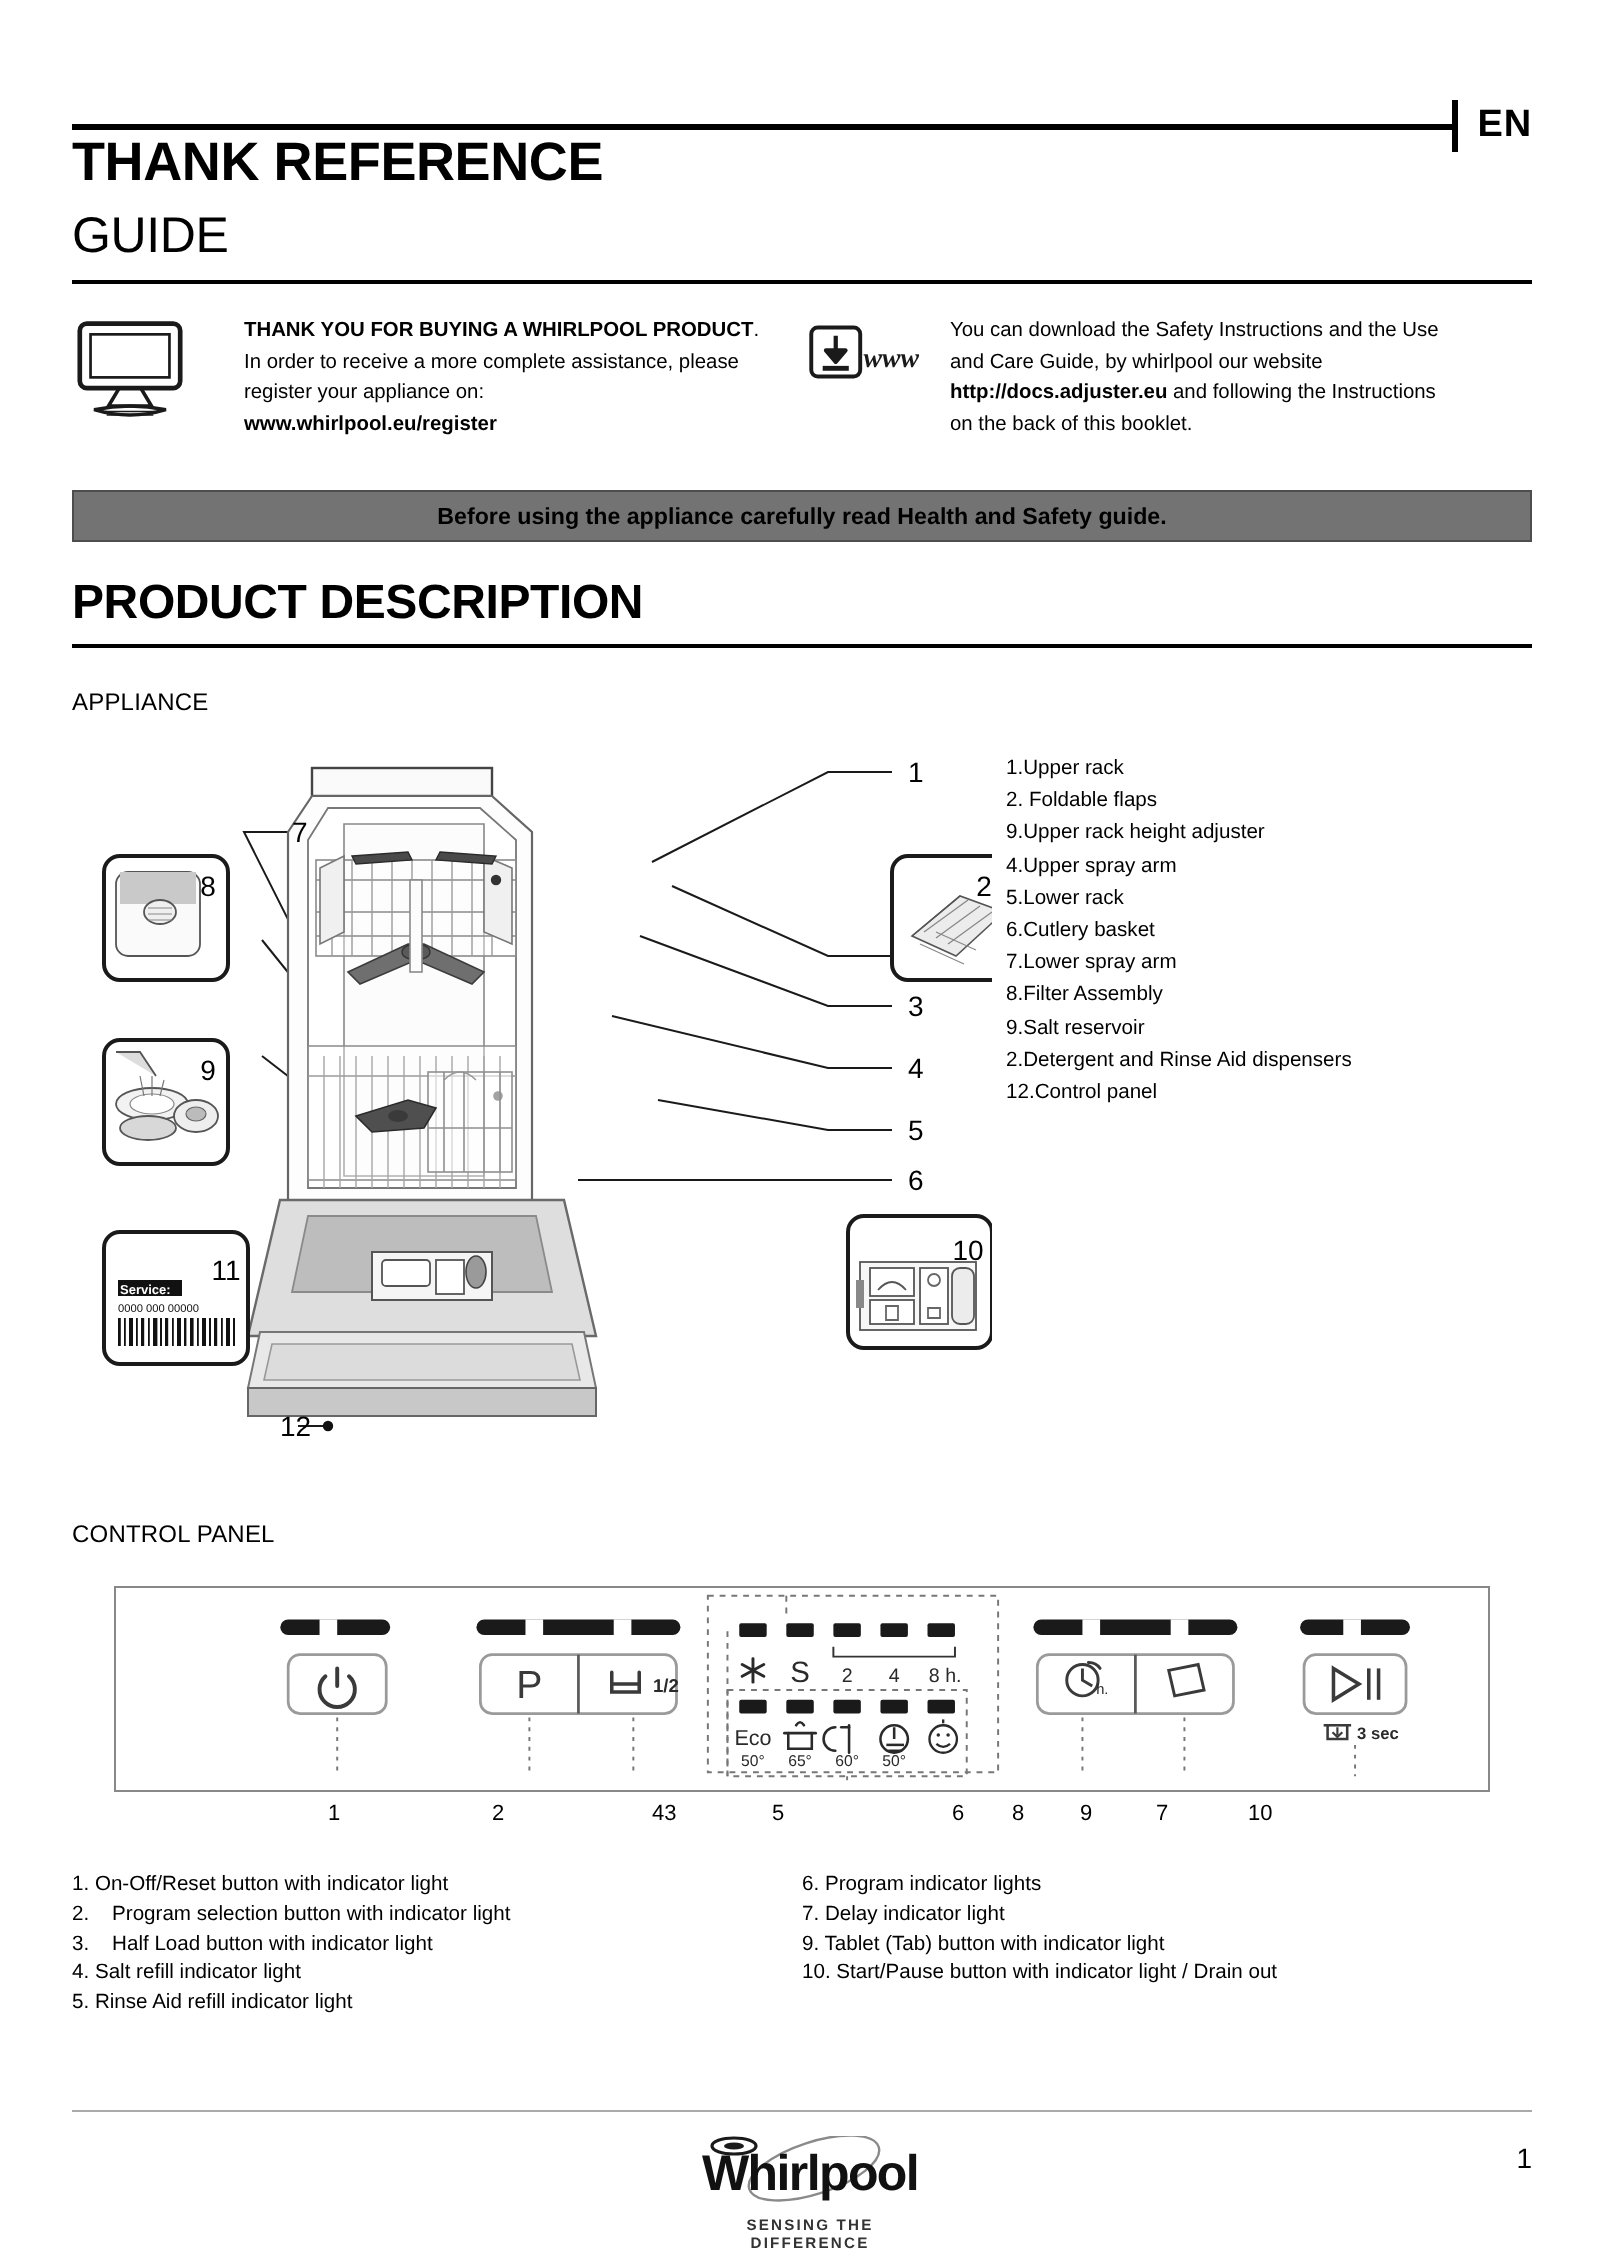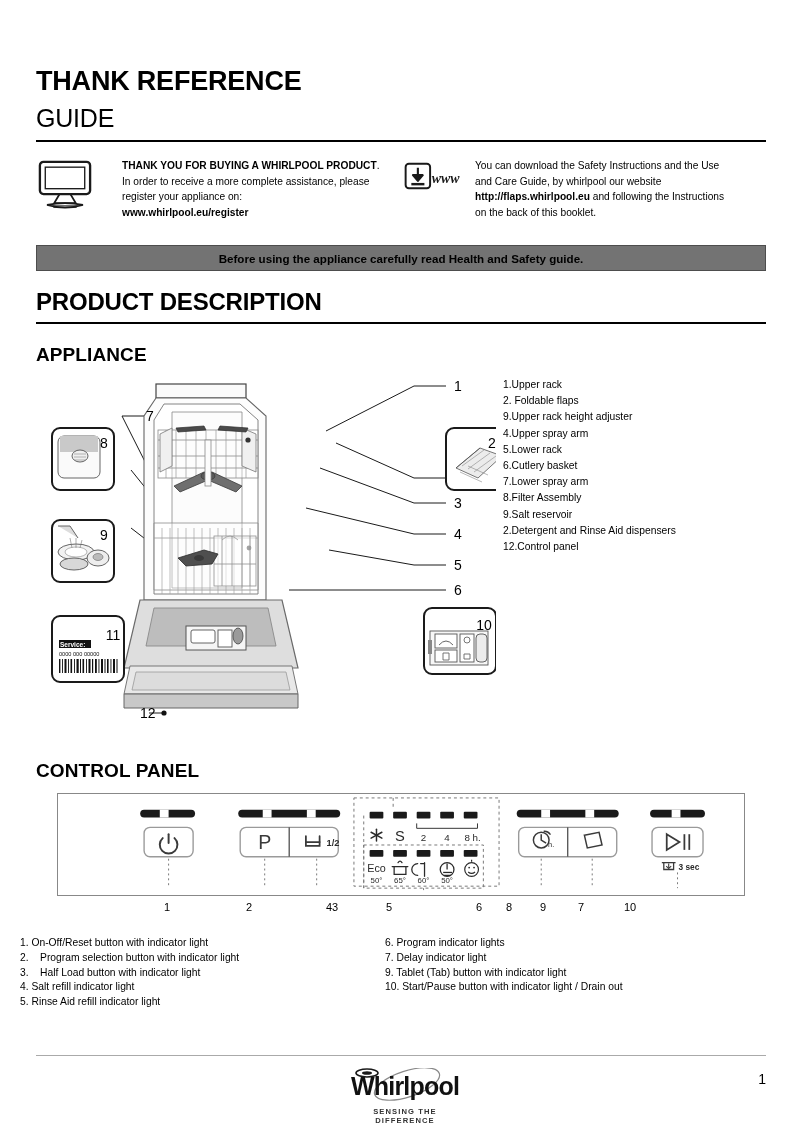--- a/index.html
+++ b/index.html
@@ -37,52 +37,57 @@
   .warnbar {
     position: absolute; left: 36px; top: 245px; width: 730px; height: 26px;
     background: #737373; border: 1px solid #4d4d4d;
     display: flex; align-items: center; justify-content: center;
     font-size: 11.6px; font-weight: bold;
   }
 
   
   .sec-title { position: absolute; left: 36px; font-size: 24px; font-weight: bold; letter-spacing: -0.2px; }
   .sec-rule { position: absolute; left: 36px; width: 730px; height: 2px; background: #000; }
-  .sub-title { position: absolute; left: 36px; font-size: 19px; font-weight: bold; letter-spacing: .1px; text-align: center; }
+  .sub-title { position: absolute; left: 36px; font-size: 12px; font-weight: normal; letter-spacing: .1px; text-align: center; }
 
   
   .fig-appliance { position: absolute; left: 36px; top: 368px; width: 460px; height: 365px; }
   .parts-list { position: absolute; left: 503px; top: 377px; width: 270px; font-size: 10.3px; line-height: 16.2px; }
 
   
   .cp-box {
     position: absolute; left: 57px; top: 793px; width: 688px; height: 103px;
     border: 1px solid #888; background: #fff;
   }
   .cp-callouts { position: absolute; left: 36px; top: 901px; width: 730px; height: 24px; }
   .cp-callout-num { position: absolute; font-size: 11px; text-align: center; }
 
-  .cp-legend { position: absolute; left: 20px; top: 936px; width: 730px; display: flex; }
+  .cp-legend { position: absolute; left: 36px; top: 936px; width: 730px; display: flex; }
   .cp-legend-col { width: 365px; font-size: 10.3px; line-height: 14.8px; }
   .cp-legend-col li { list-style: none; white-space: pre; }
 
   
   .foot-rule { position: absolute; left: 36px; top: 1055px; width: 730px; height: 1px; background: #aaa; }
   .footer-logo { position: absolute; left: 345px; top: 1068px; width: 120px; text-align: center; }
   .brandtag { font-size: 7.6px; letter-spacing: 1.1px; font-weight: bold; color: #333; margin-top: 1px; }
   .pagenum { position: absolute; right: 36px; top: 1071px; font-size: 14px; }
 
   
   .lbl { font-size: 14px; fill: #000; font-family: "Liberation Sans", sans-serif; }
 </style>
 </head>
 <body>
 
 <div class="page">
 
+  <div class="hdr-rule-wrap">
+    <div class="hdr-rule"></div>
+    <div class="hdr-tick"></div>
+    <div class="lang-code">EN</div>
+  </div>
 
   <div class="title-main">THANK REFERENCE</div>
   <div class="title-sub">GUIDE</div>
   <div class="hdr-rule2"></div>
 
   <div class="intro">
 
     <div class="intro-col left">
       <svg class="monitor-ic" viewBox="0 0 64 58">
         <rect x="4" y="2" width="56" height="36" rx="4" fill="none" stroke="#1a1a1a" stroke-width="2.6"></rect>
@@ -105,21 +110,21 @@
     <div class="intro-col right">
       <svg class="dl-ic" viewBox="0 0 76 34">
         <rect x="2" y="2" width="30" height="30" rx="4" fill="none" stroke="#1a1a1a" stroke-width="2.4"></rect>
         <path d="M17 7 L17 20 M11 16 L17 23 L23 16 Z" fill="#1a1a1a" stroke="#1a1a1a" stroke-width="2.6" stroke-linejoin="round"></path>
         <rect x="9" y="25.5" width="16" height="3" fill="#1a1a1a"></rect>
         <text x="34" y="26" font-family="Liberation Serif, serif" font-style="italic" font-size="17" font-weight="bold" fill="#1a1a1a">www</text>
       </svg>
       <div class="intro-txt">
         <span>You can download the Safety Instructions and the Use</span><br>
         <span>and Care Guide, by whirlpool our website</span><br>
-        <b>http://flaps.whirlpool.eu</b><span> and following the Instructions</span><br>
+        <b>http://docs.adjuster.eu</b><span> and following the Instructions</span><br>
         <span>on the back of this booklet.</span>
       </div>
     </div>
   </div>
 
   <div class="warnbar">Before using the appliance carefully read Health and Safety guide.</div>
 
   <div class="sec-title" style="top:288px;">PRODUCT DESCRIPTION</div>
   <div class="sec-rule" style="top:322px;"></div>
   <div class="sub-title" style="top:344px;">APPLIANCE</div>

